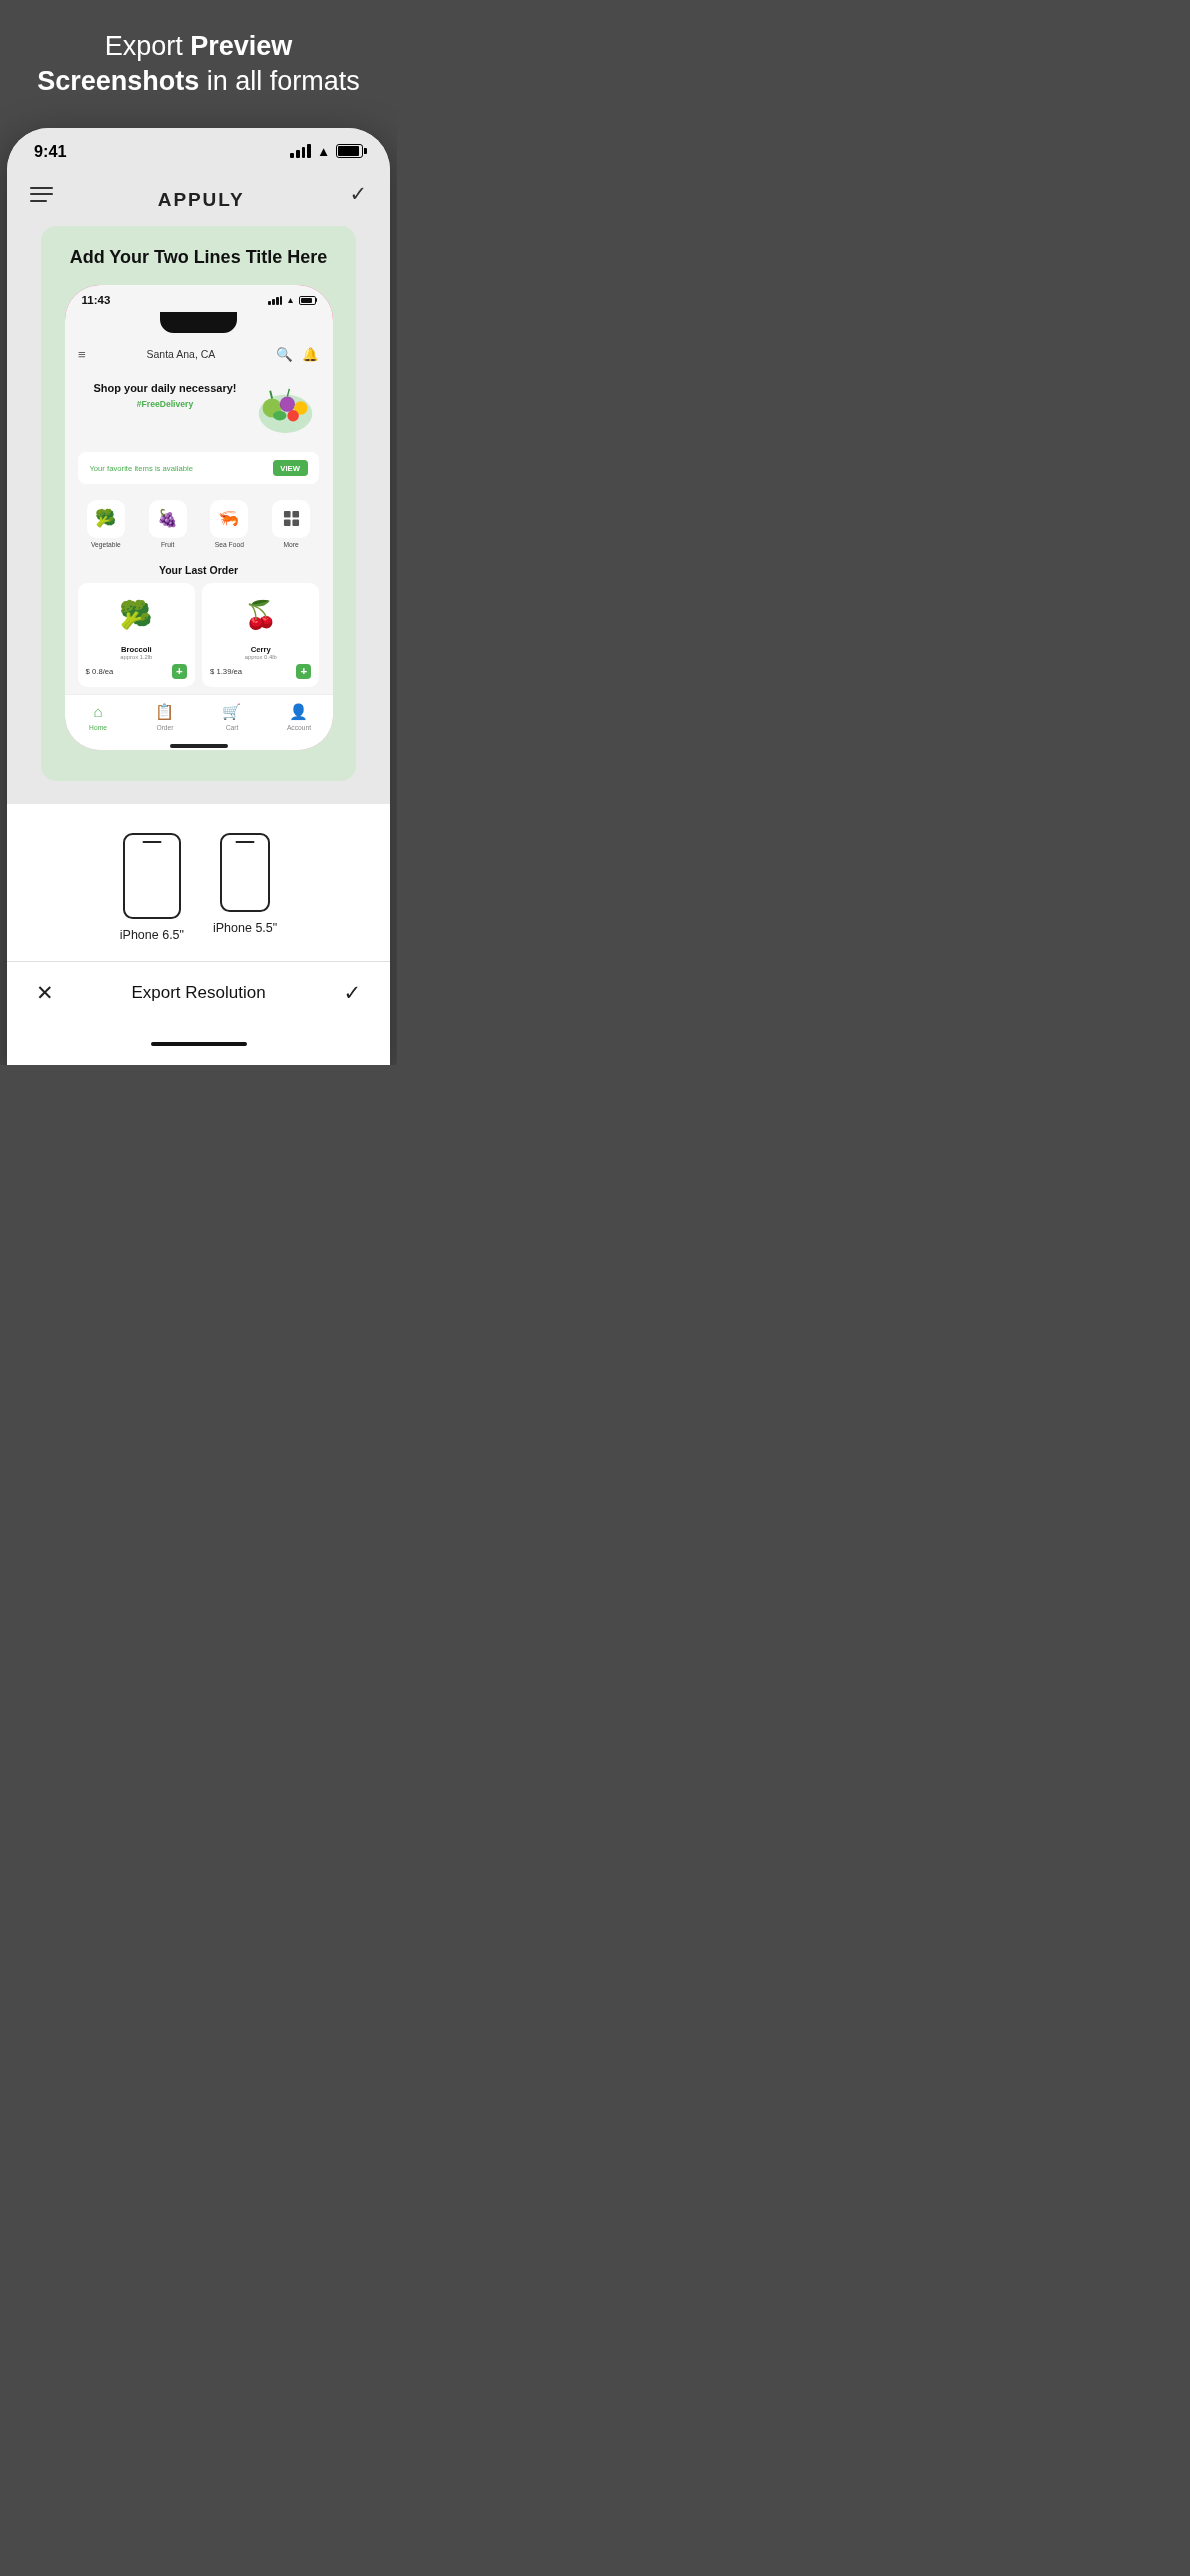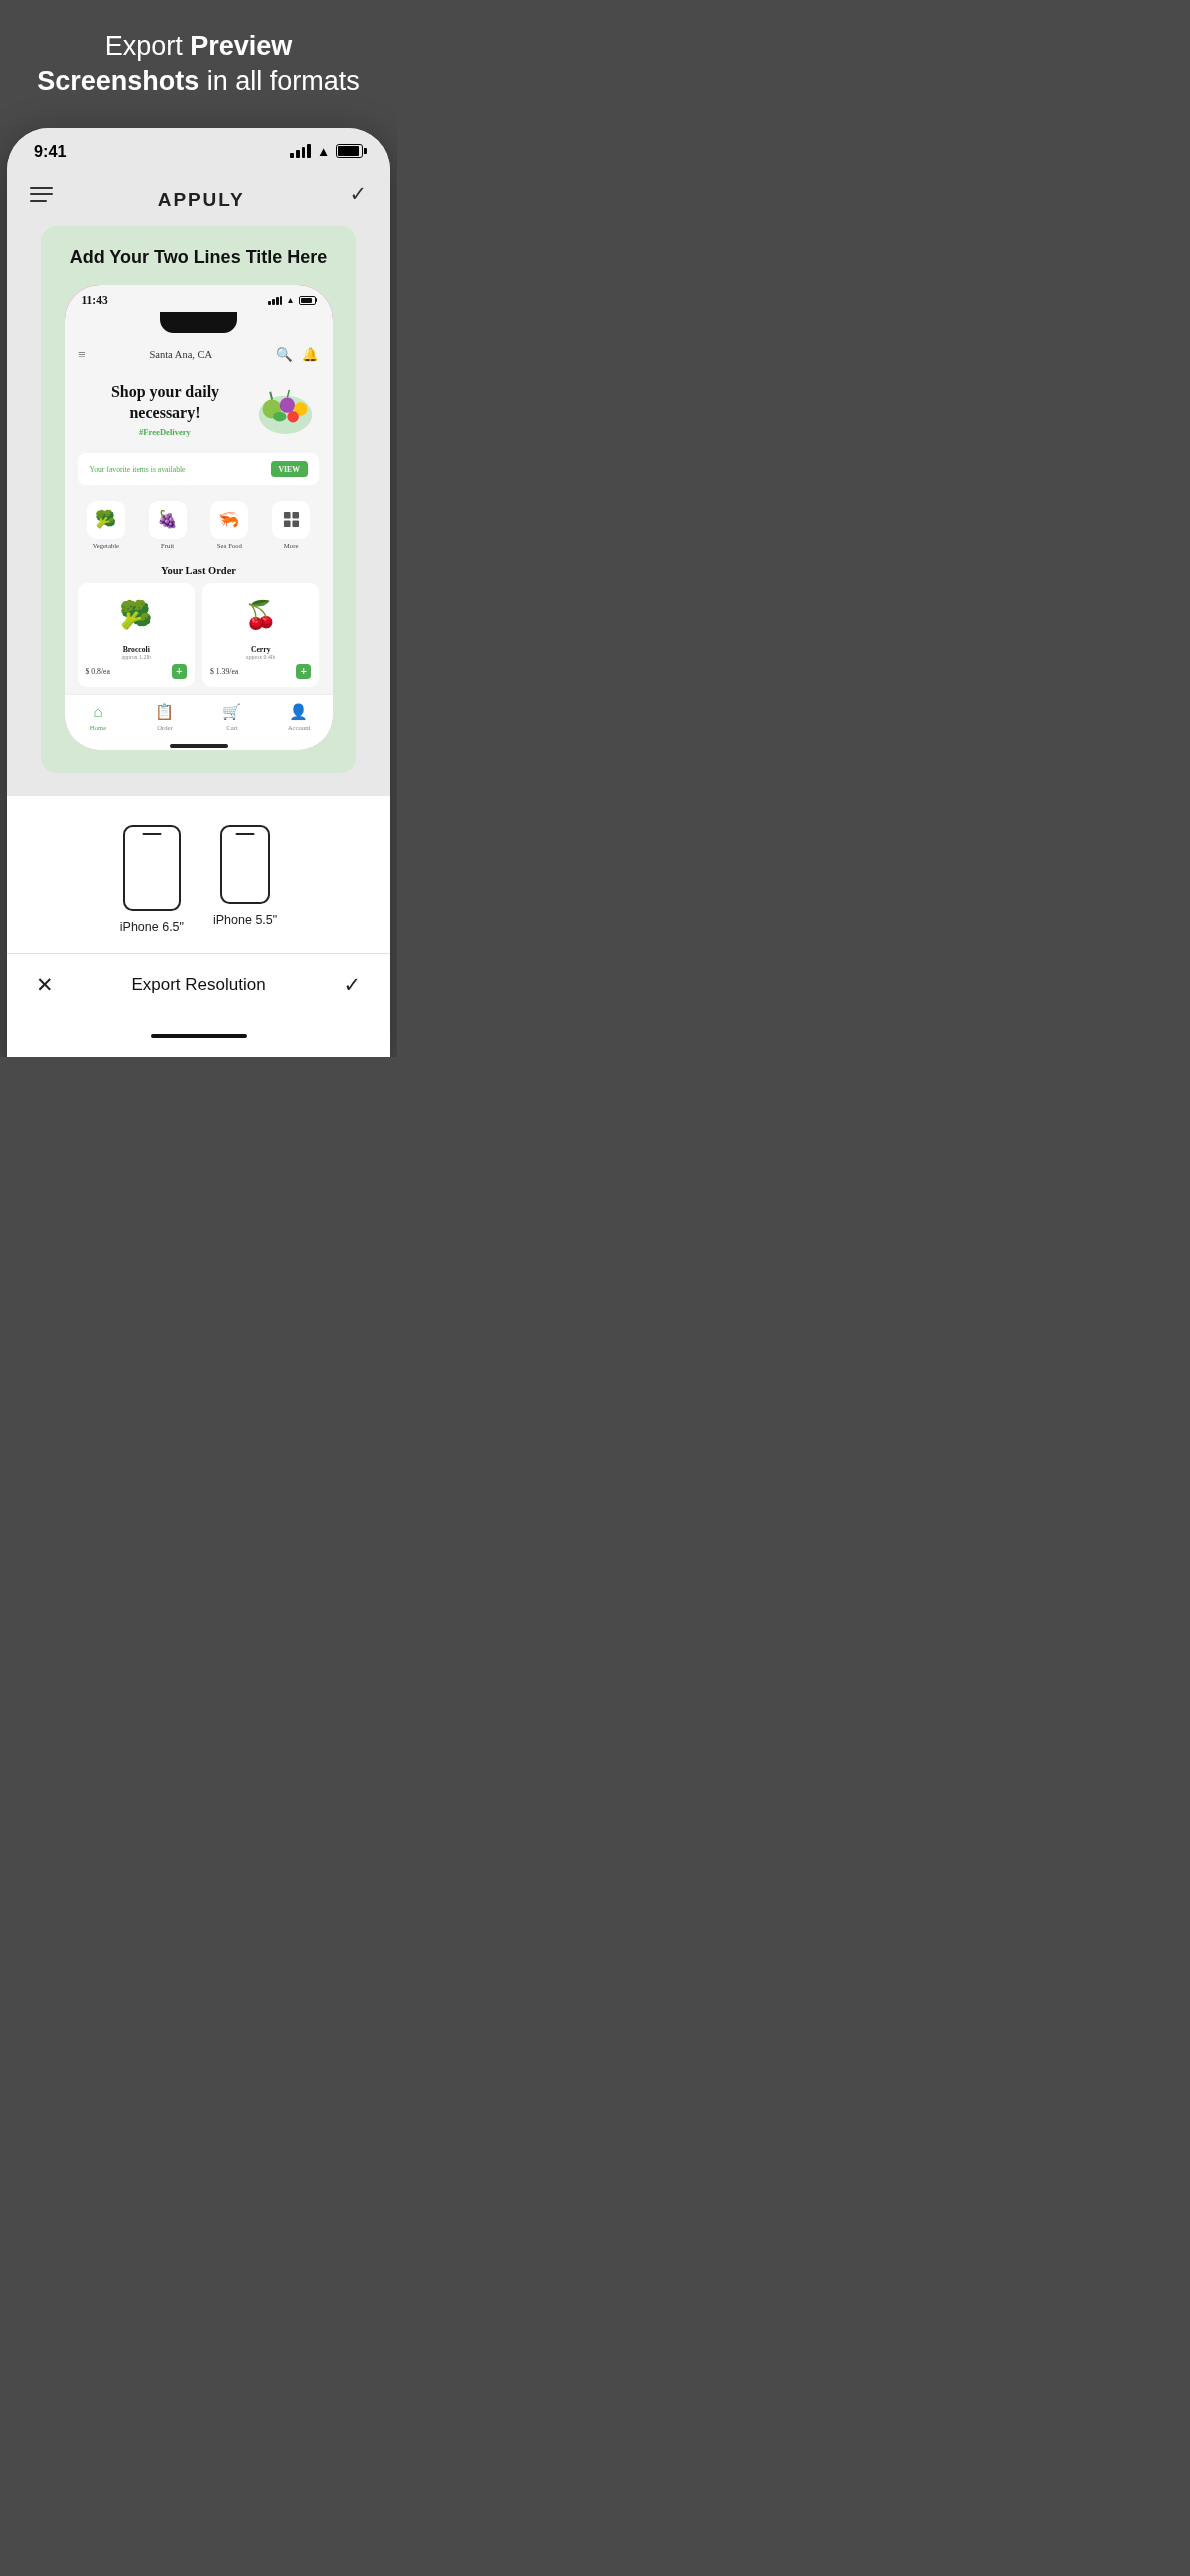--- a/index.html
+++ b/index.html
@@ -148,25 +148,24 @@
       color: #111;
       line-height: 1.35;
       margin-bottom: 15.3px;
     }
 
     
     .inner-phone {
       width: 268px;
       background: #ec4899;
       border-radius: 35px;
-      margin: 0 auto;
+      margin: 8px auto;
       padding: 0;
       overflow: hidden;
       position: relative;
-      font-family: Liberation Serif, serif;
     }
 
     
     .inner-status {
       background: #f5f5f5;
       display: flex;
       justify-content: space-between;
       align-items: center;
       padding: 9.6px 17px 5.8px 17px;
       border-radius: 0;
@@ -243,21 +242,21 @@
       background: #f5f5f5;
       padding: 11.5px 13.4px 9.6px 13.4px;
       display: flex;
       justify-content: space-between;
       align-items: flex-start;
     }
     .inner-hero-text {
       flex: 1;
     }
     .hero-title {
-      font-size: 16px;
+      font-size: 11px;
       font-weight: 800;
       color: #111;
       line-height: 1.3;
       margin-bottom: 3.8px;
     }
     .hero-hashtag {
       font-size: 8.6px;
       color: #4caf50;
       font-weight: 600;
     }

